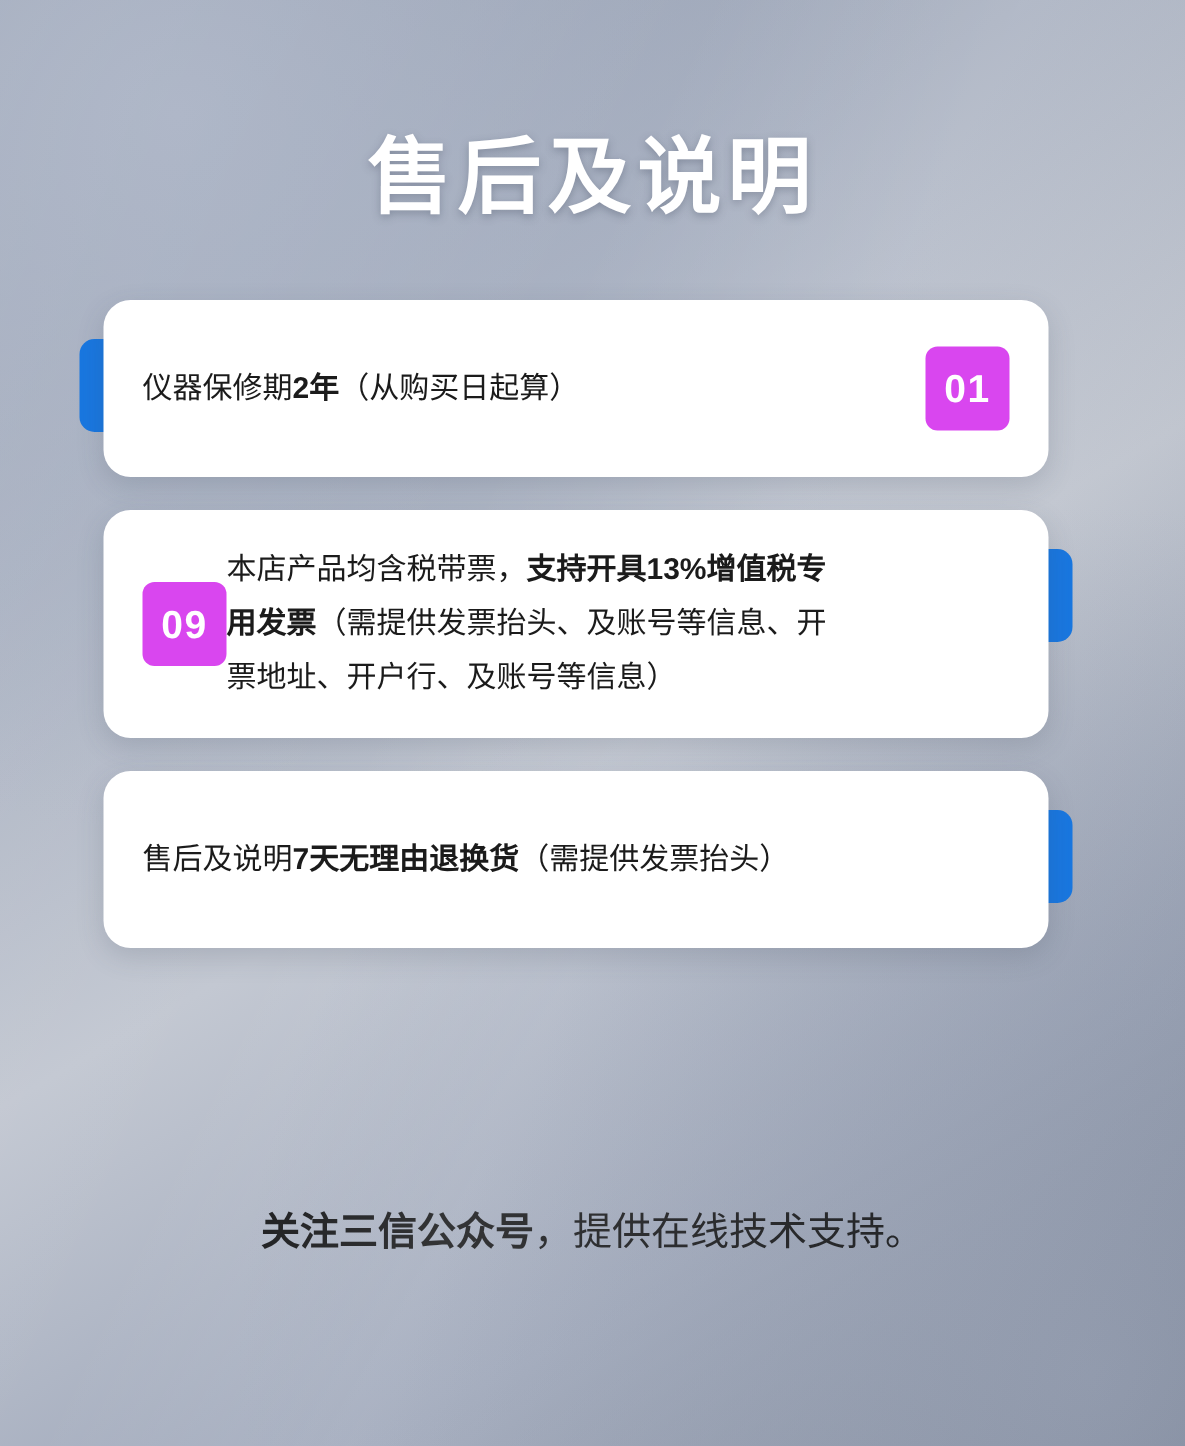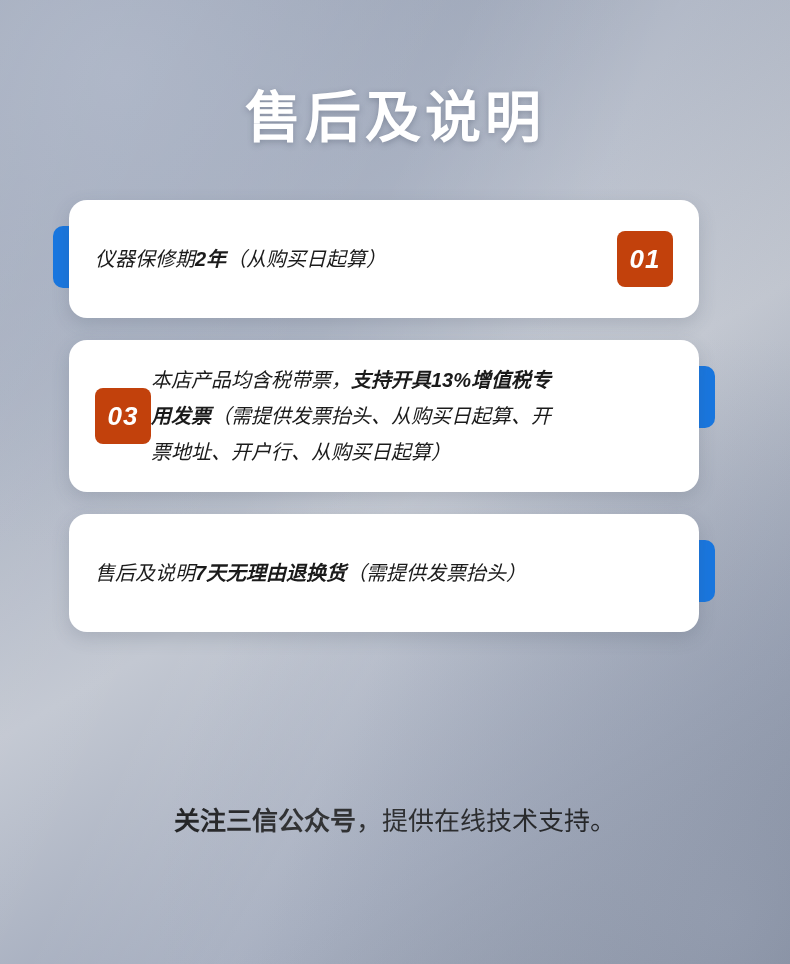--- a/index.html
+++ b/index.html
@@ -41,21 +41,20 @@
     letter-spacing: 4px;
     color: #ffffff;
     text-shadow: 0 2px 6px rgba(60,70,90,0.35);
   }
 
   .cards {
     position: absolute;
     top: 200px;
     left: 0;
     width: 768px;
-    font-style: italic;
   }
 
   .card-wrap {
     position: relative;
     margin: 0 auto 22px auto;
     width: 630px;
   }
 
   
   .card-wrap .tab {
@@ -81,21 +80,21 @@
     padding: 0 26px;
     box-sizing: border-box;
     min-height: 118px;
   }
   .card.tall { min-height: 152px; }
 
   .badge {
     flex: 0 0 auto;
     width: 56px;
     height: 56px;
-    background: #c2410c;
+    background: #d946ef;
     border-radius: 8px;
     color: #ffffff;
     font-size: 26px;
     font-weight: bold;
     display: flex;
     align-items: center;
     justify-content: center;
     letter-spacing: 1px;
   }
 
@@ -134,25 +133,25 @@
         <div class="card badge-right">
           <div class="text">
             <div><span>仪器保修期</span><span class="b">2年</span><span>（从购买日起算）</span></div>
           </div>
           <div class="badge">01</div>
         </div>
       </div>
       <div class="card-wrap right">
         <div class="tab"></div>
         <div class="card tall badge-left">
-          <div class="badge">03</div>
+          <div class="badge">09</div>
           <div class="text">
             <div><span>本店产品均含税带票，</span><span class="b">支持开具13%增值税专</span></div>
-            <div><span class="b">用发票</span><span>（需提供发票抬头、从购买日起算、开</span></div>
-            <div><span>票地址、开户行、从购买日起算）</span></div>
+            <div><span class="b">用发票</span><span>（需提供发票抬头、及账号等信息、开</span></div>
+            <div><span>票地址、开户行、及账号等信息）</span></div>
           </div>
         </div>
       </div>
       <div class="card-wrap right">
         <div class="tab"></div>
         <div class="card badge-left">
           <div class="text">
             <div><span>售后及说明</span><span class="b">7天无理由退换货</span><span>（需提供发票抬头）</span></div>
           </div>
         </div>

